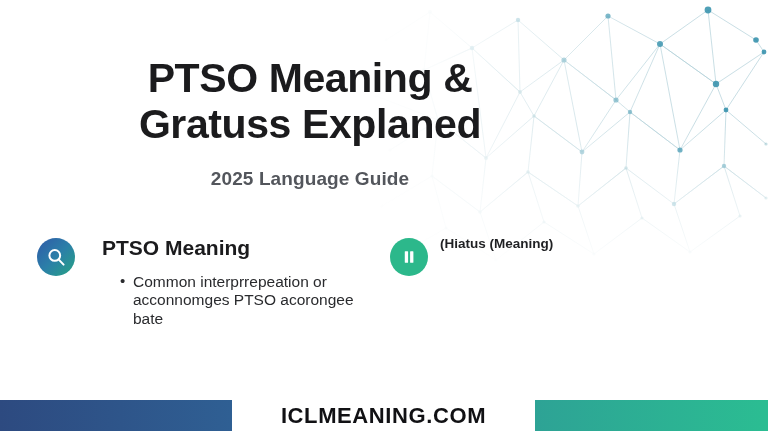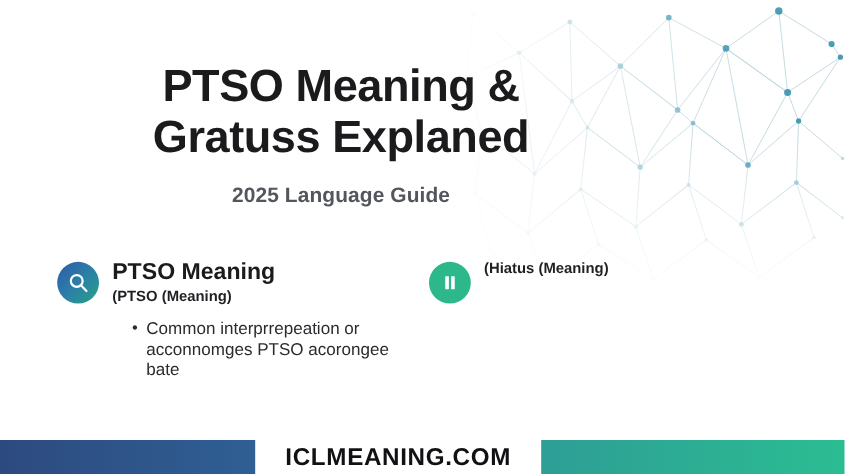--- a/index.html
+++ b/index.html
@@ -89,21 +89,22 @@
     display: flex;
     z-index: 3;
   }
   .column {
     box-sizing: border-box;
     display: flex;
     align-items: flex-start;
   }
   #column-ptso {
     width: 390px;
-    padding-left: 52px;
+    padding-left: 37px;
+    gap: 15px;
   }
   #column-hiatus {
     width: 378px;
     padding-left: 0px;
   }
 
   .col-icon {
     flex: 0 0 auto;
     width: 38px;
     height: 38px;
@@ -170,21 +171,21 @@
     bottom: 0;
     width: 768px;
     height: 31px;
     background: linear-gradient(90deg, #2d4a80 0%, #2f5f93 30%, #2e9c96 62%, #2bbd92 100%);
     z-index: 4;
   }
   #footer-label {
     position: absolute;
     left: 232px;
     top: 0;
-    width: 260px;
+    width: 303px;
     height: 31px;
     background: #ffffff;
     display: flex;
     align-items: center;
     justify-content: center;
   }
   #footer-text {
     font-size: 22px;
     font-weight: bold;
     color: #111114;
@@ -281,21 +282,20 @@
 
     <div class="column" id="column-ptso">
       <div class="col-icon" id="search-badge">
         <svg width="23" height="23" viewBox="0 0 24 24" fill="none" stroke="#ffffff" stroke-width="2.1" stroke-linecap="round">
           <circle cx="10.2" cy="9.8" r="5.6"></circle>
           <line x1="14.4" y1="14.2" x2="19.4" y2="19.4"></line>
         </svg>
       </div>
       <div class="col-body">
         <h2 class="col-heading">PTSO Meaning</h2>
-        <div class="col-sublabel">(PTSO (Meaning)</div>
         <ul class="bullets">
           <li>Common interprrepeation or acconnomges PTSO acorongee bate</li>
         </ul>
       </div>
     </div>
 
     <div class="column" id="column-hiatus">
       <div class="col-icon" id="pause-badge">
         <svg width="22" height="22" viewBox="0 0 24 24" fill="#ffffff">
           <rect x="7.4" y="5.6" width="3.6" height="12.8" rx="0.6"></rect>

